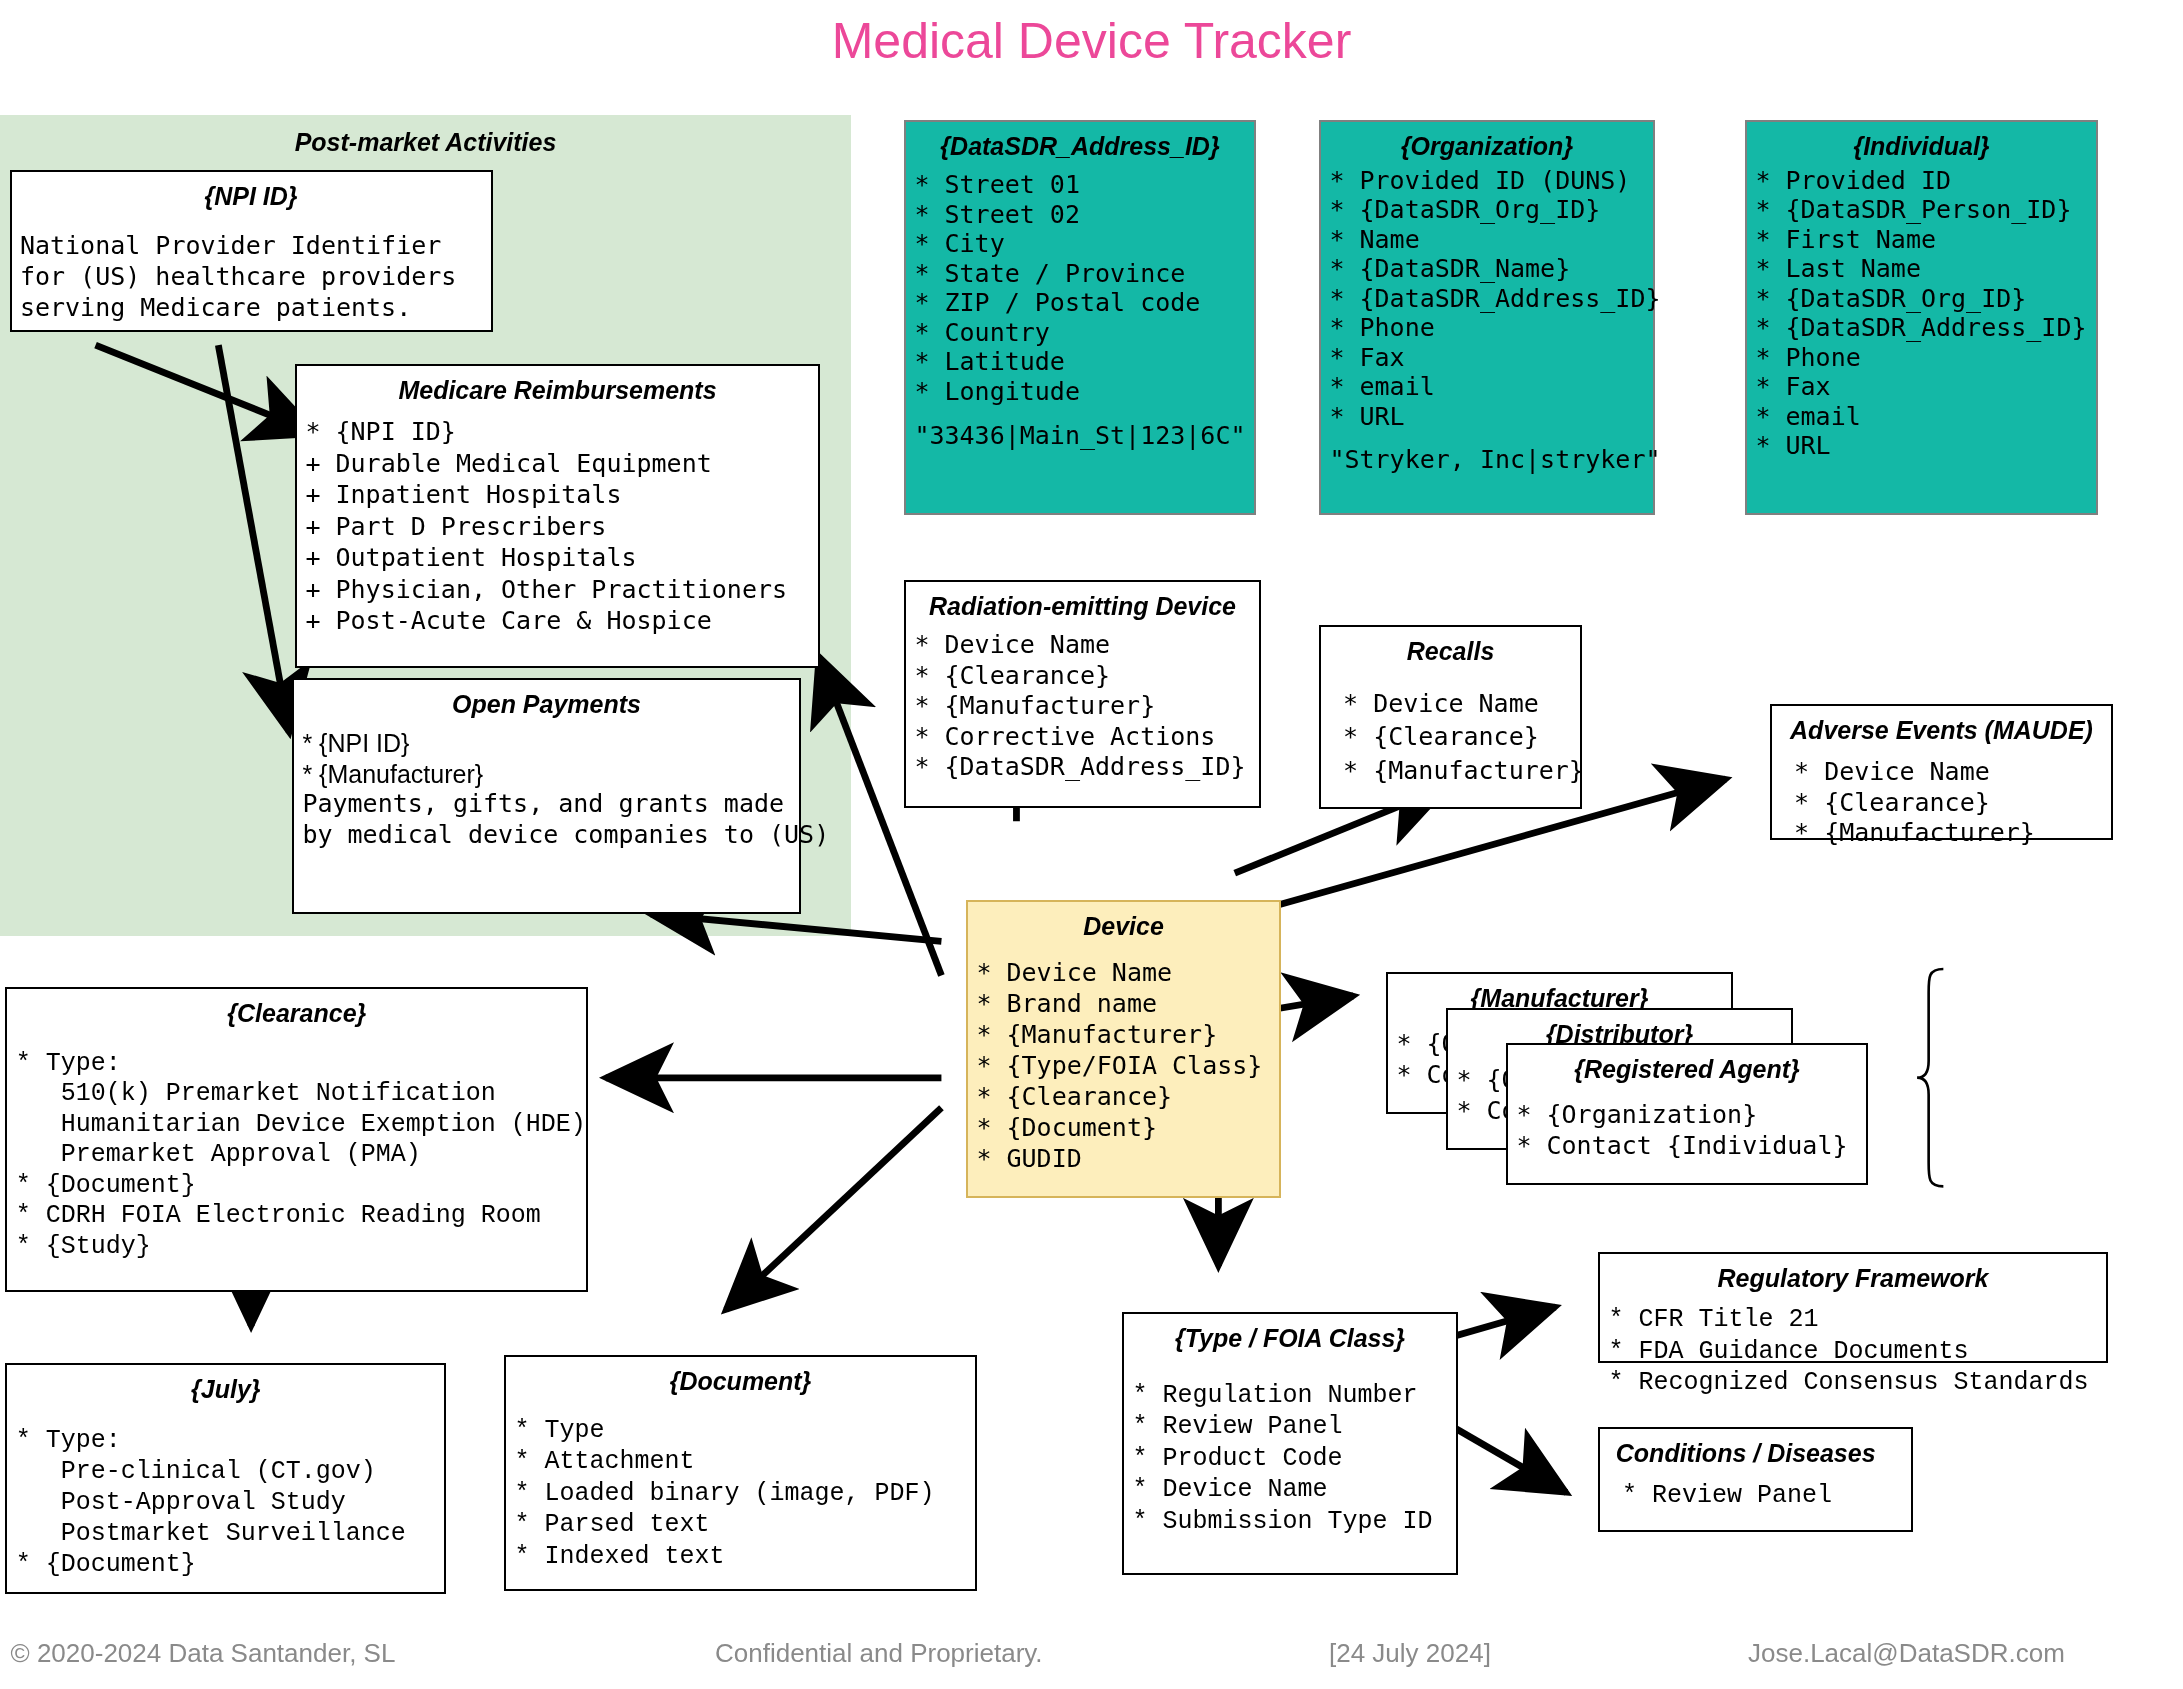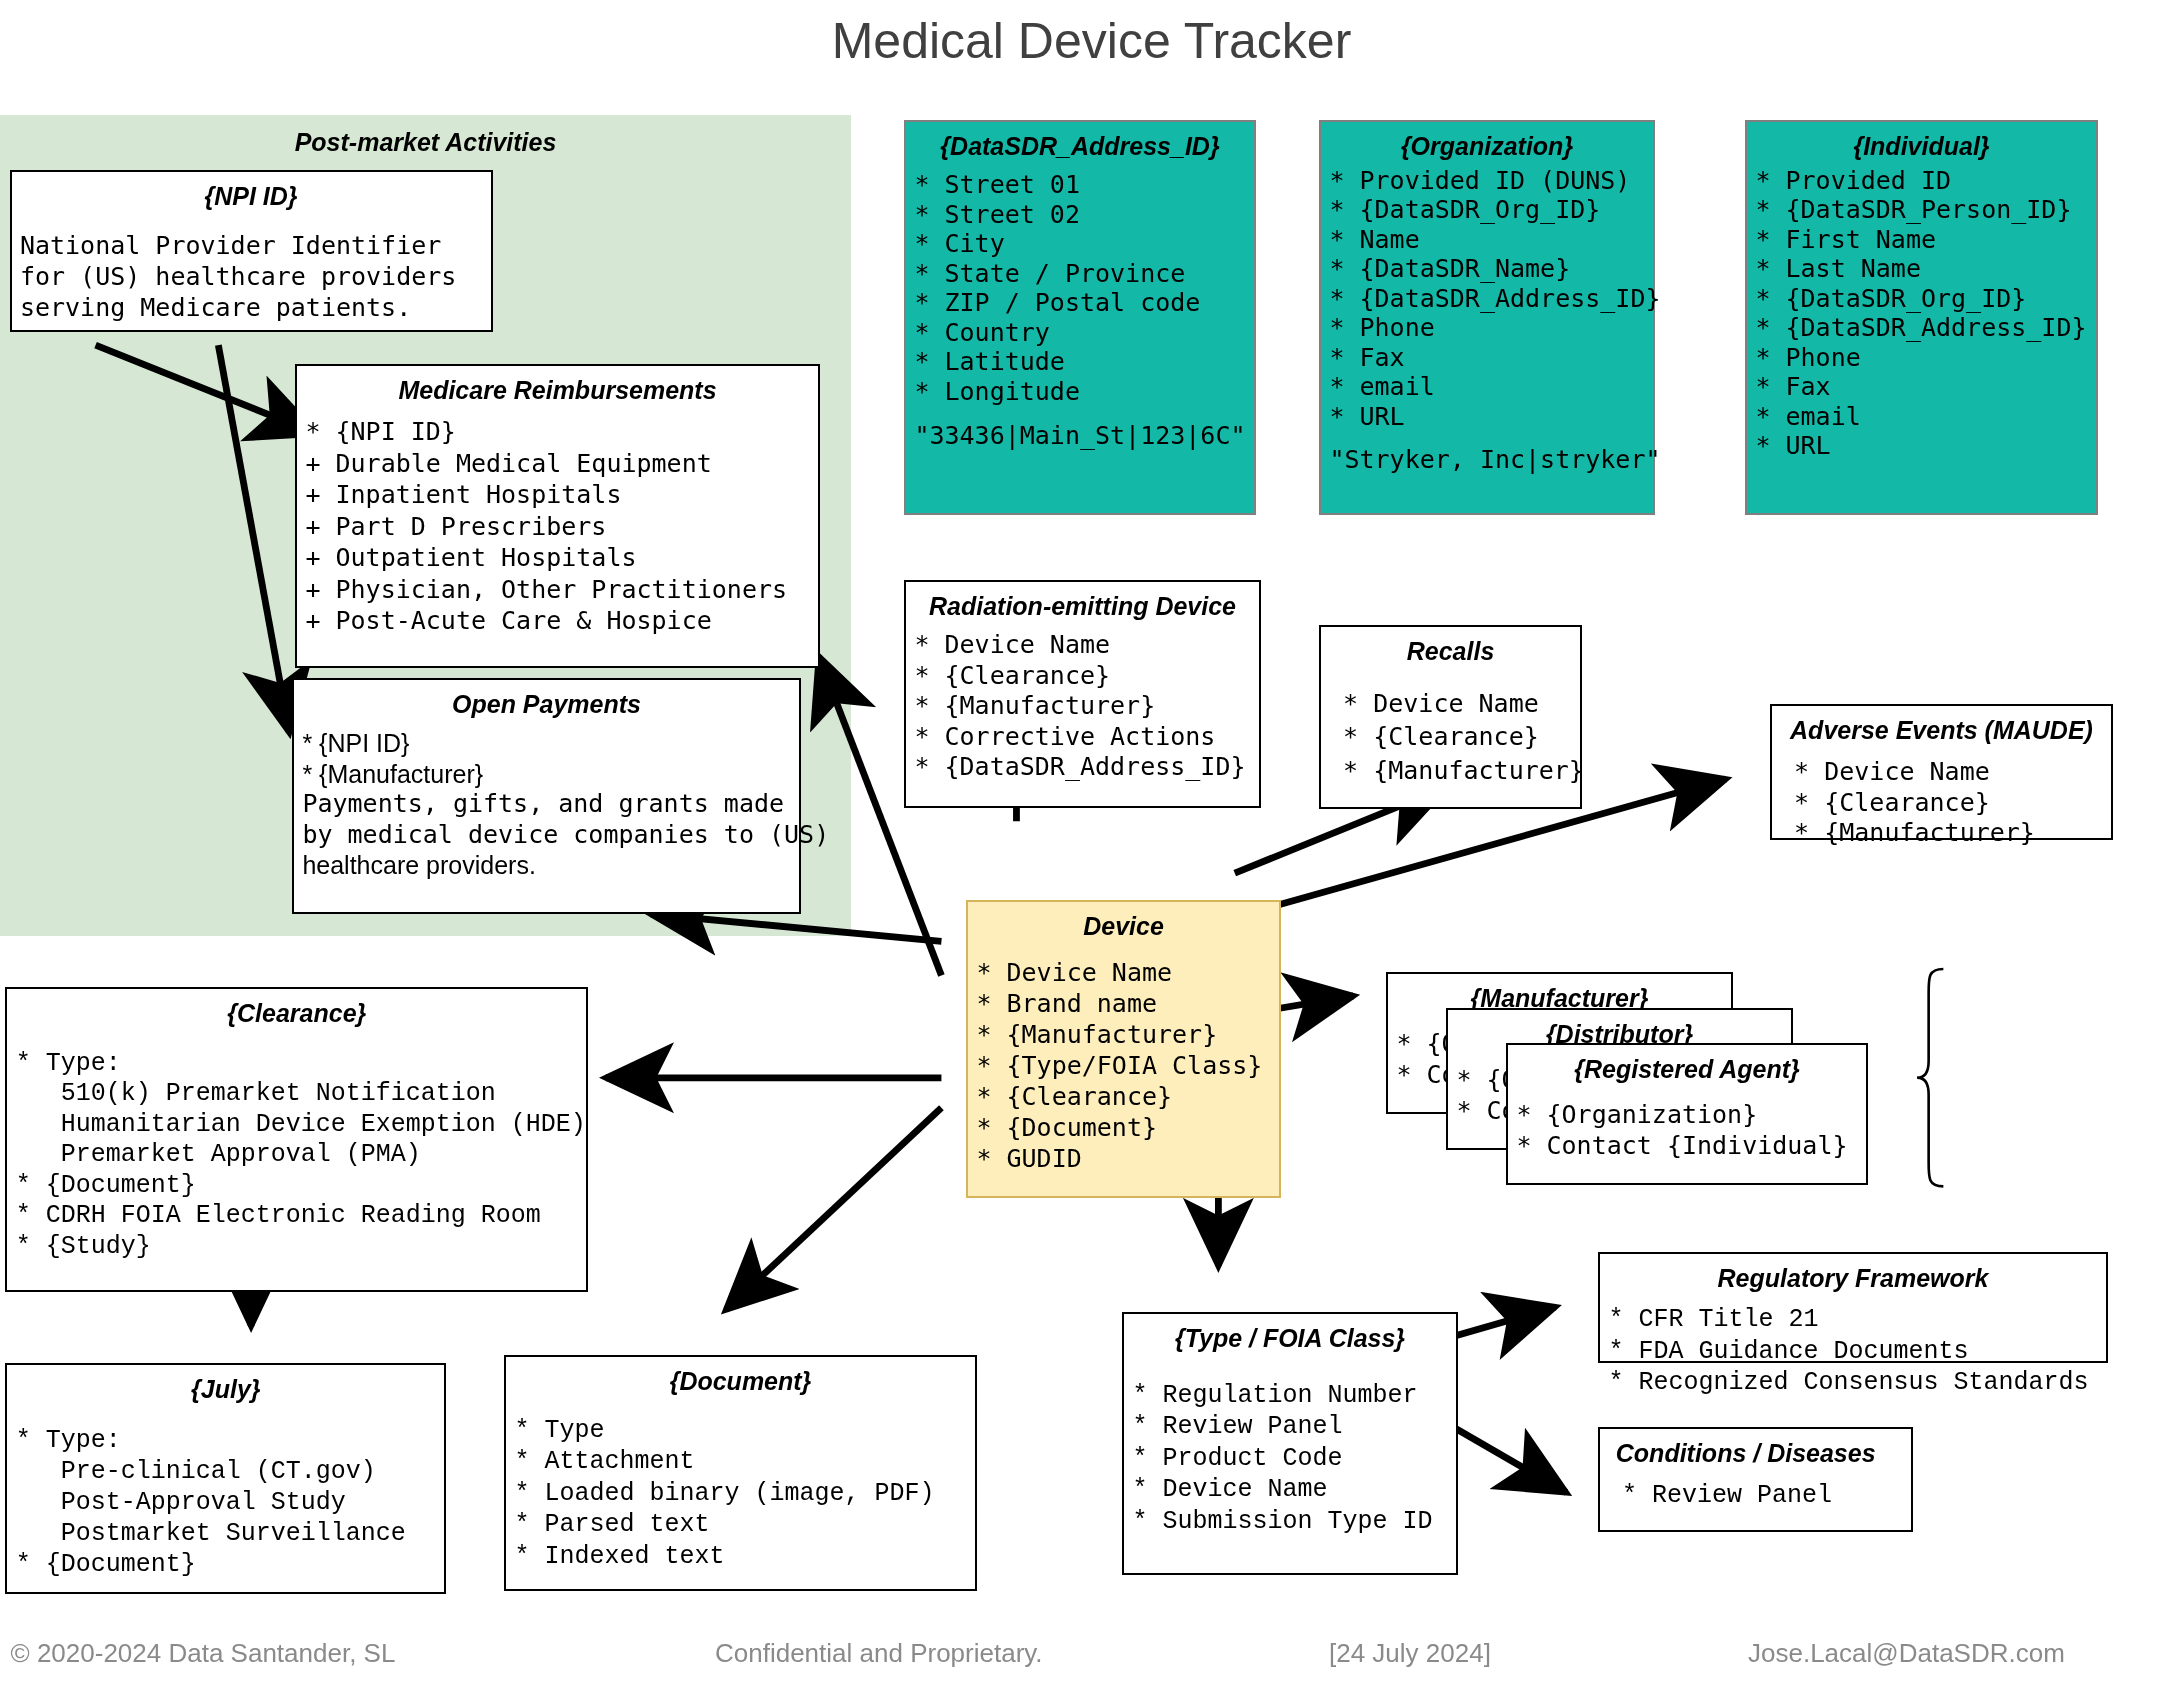--- a/index.html
+++ b/index.html
@@ -6,21 +6,21 @@
   html,body{margin:0;padding:0;background:#ffffff;}
   body{
     font-family:"DejaVu Sans Mono", monospace;
     width:2183px;height:1689px;position:relative;overflow:hidden;
   }
   #canvas{position:relative;width:2183px;height:1689px;}
 
   .title{
     position:absolute;left:0;top:11.6px;width:2183px;text-align:center;
     font-family:"Liberation Sans", sans-serif;
-    font-size:50px;color:#404040;font-weight:400;letter-spacing:0px;
+    font-size:50px;color:#ec4899;font-weight:400;letter-spacing:0px;
   }
 
   .greenpanel{
     position:absolute;background:#d6e8d3;
   }
   .greenlabel{
     position:absolute;
     font-family:"Liberation Sans", sans-serif;
     font-weight:bold;font-style:italic;font-size:25px;color:#000;
     text-align:center;white-space:nowrap;
@@ -130,21 +130,20 @@
     <span class="bl" style="line-height:1.26">+ Post-Acute Care &amp; Hospice</span>
   </div>
 
   <div class="box pad" style="left:292px;top:678px;width:509px;height:236px;">
     <span class="bt">Open Payments</span>
     <div style="height:11.6px"></div>
     <span class="bl" style="font-family:'Liberation Sans',sans-serif;line-height:1.22">* {NPI ID}</span>
     <span class="bl" style="font-family:'Liberation Sans',sans-serif;line-height:1.22">* {Manufacturer}</span>
     <span class="bl" style="line-height:1.22">Payments, gifts, and grants made</span>
     <span class="bl" style="line-height:1.22">by medical device companies to (US)</span>
-    <span class="bl" style="font-family:'Liberation Sans',sans-serif;line-height:1.22">healthcare providers.</span>
   </div>
 
   <div class="box grey pad" style="left:904px;top:120px;width:352px;height:395px;">
     <span class="bt">{DataSDR_Address_ID}</span>
     <div style="height:11.6px"></div>
     <span class="bl" style="line-height:1.18">* Street 01</span>
     <span class="bl" style="line-height:1.18">* Street 02</span>
     <span class="bl" style="line-height:1.18">* City</span>
     <span class="bl" style="line-height:1.18">* State / Province</span>
     <span class="bl" style="line-height:1.18">* ZIP / Postal code</span>

